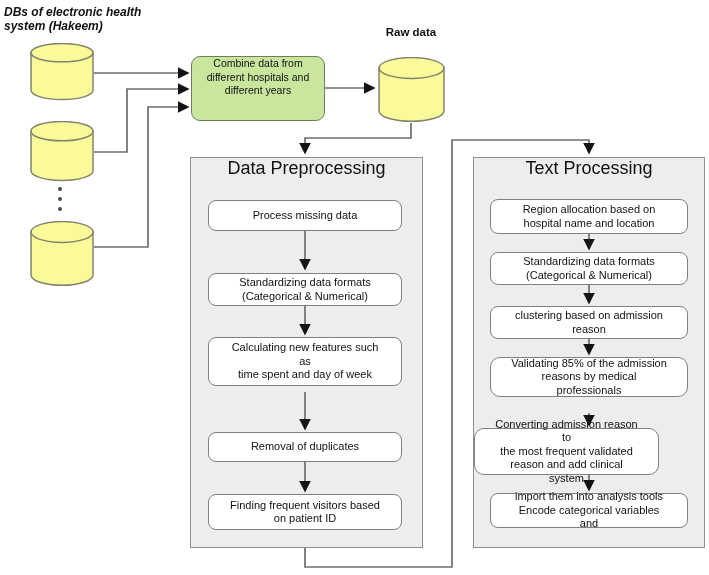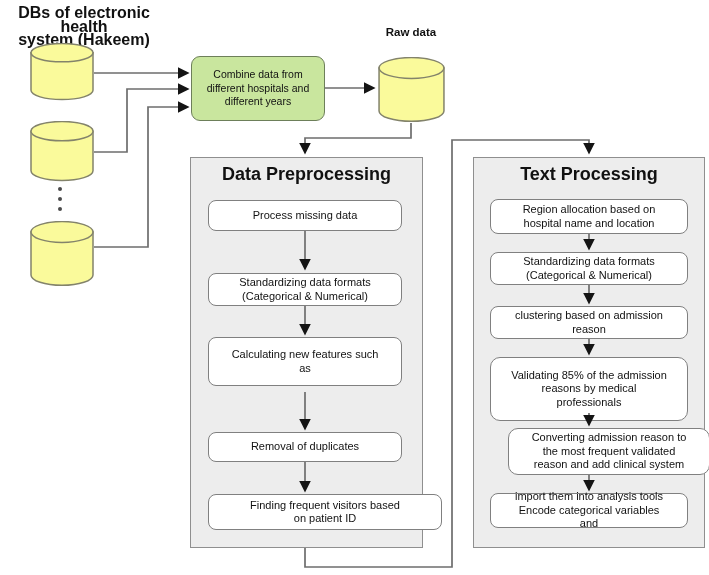--- a/index.html
+++ b/index.html
@@ -2,51 +2,51 @@
 <html style="--cylinder_fill: #FAFA9B; --cylinder_stroke: #83836B; --combine_fill: #C9E69E; --combine_stroke: #6D7F5A; --panel_fill: #EDEDED; --panel_stroke: #8F8F8F; --stepbox_fill: #FFFFFF; --stepbox_stroke: #808080; --line_color: #6D6D6D; --arrow_color: #141414; --text_color: #111111;"><head>
 <meta charset="utf-8">
 <style>
   html,body{margin:0;padding:0;background:#fff;}
   .stage{
     position:relative;width:709px;height:575px;background:#fff;overflow:hidden;
     font-family:"Liberation Sans", sans-serif;color:var(--text_color,#111);
   }
   .abs{position:absolute;}
   .db-label{
-    left:4px;top:6px;width:160px;text-align:center;
-    font-weight:bold;font-size:16px;line-height:13.5px;
+    left:4px;top:6px;width:160px;text-align:left;
+    font-weight:bold;font-size:12px;line-height:13.5px;font-style:italic;
   }
   .raw-label{
     left:368px;top:26px;width:86px;text-align:center;
     font-weight:bold;font-size:11.5px;
   }
   .cyl{position:absolute;}
   .cyl svg{display:block;width:100%;height:100%;}
   .cyl path,.cyl ellipse{
     fill:var(--cylinder_fill,#FAFA9B);
     stroke:var(--cylinder_stroke,#83836B);
     stroke-width:1.5;vector-effect:non-scaling-stroke;
   }
   .dots{left:58px;top:187px;display:flex;flex-direction:column;gap:6px;align-items:center;}
   .dots i{width:4px;height:4px;border-radius:50%;background:#4a4a4a;display:block;}
   .combine{
     left:191px;top:56px;width:134px;height:65px;box-sizing:border-box;
     background:var(--combine_fill,#C9E69E);
     border:1.5px solid var(--combine_stroke,#6D7F5A);
     border-radius:9px;
-    display:flex;flex-direction:column;align-items:center;justify-content:center;
+    display:flex;flex-direction:column;align-items:center;justify-content:flex-start;
     text-align:center;font-size:10.5px;line-height:13.5px;
   }
   .panel{
     position:absolute;box-sizing:border-box;
     background:var(--panel_fill,#EDEDED);
     border:1.5px solid var(--panel_stroke,#8F8F8F);
   }
   .panel-title{
-    font-weight:bold;font-size:18px;text-align:center;margin-top:6px;
+    font-weight:normal;font-size:18px;text-align:center;
   }
   .step{
     position:absolute;box-sizing:border-box;
     background:var(--stepbox_fill,#FFFFFF);
     border:1.3px solid var(--stepbox_stroke,#808080);
     border-radius:8px;
     display:flex;flex-direction:column;align-items:center;justify-content:center;
     text-align:center;font-size:11px;line-height:13.5px;padding:1px 18px;
   }
   .step span{display:block;}
@@ -107,49 +107,50 @@
   </div>
   <div class="step" style="left:208px;top:200px;width:194px;height:31px">
     <span>Process missing data</span>
   </div>
   <div class="step" style="left:208px;top:273px;width:194px;height:33px">
     <span>Standardizing data formats</span>
     <span>(Categorical &amp; Numerical)</span>
   </div>
   <div class="step" style="left:208px;top:337px;width:194px;height:49px">
     <span>Calculating new features such as</span>
+    <span>time spent and day of week</span>
   </div>
   <div class="step" style="left:208px;top:432px;width:194px;height:30px">
     <span>Removal of duplicates</span>
   </div>
-  <div class="step" style="left:208px;top:494px;width:234px;height:36px">
+  <div class="step" style="left:208px;top:494px;width:194px;height:36px">
     <span>Finding frequent visitors based</span>
     <span>on patient ID</span>
   </div>
 
   <div class="panel" style="left:473px;top:157px;width:232px;height:391px">
     <div class="panel-title">Text Processing</div>
   </div>
   <div class="step" style="left:490px;top:199px;width:198px;height:35px">
     <span>Region allocation based on</span>
     <span>hospital name and location</span>
   </div>
   <div class="step" style="left:490px;top:252px;width:198px;height:33px">
     <span>Standardizing data formats</span>
     <span>(Categorical &amp; Numerical)</span>
   </div>
   <div class="step" style="left:490px;top:306px;width:198px;height:33px">
     <span>clustering based on admission</span>
     <span>reason</span>
   </div>
-  <div class="step" style="left:490px;top:357px;width:198px;height:64px;border-radius:10px">
+  <div class="step" style="left:490px;top:357px;width:198px;height:40px;border-radius:10px">
     <span>Validating 85% of the admission</span>
     <span>reasons by medical professionals</span>
   </div>
-  <div class="step" style="left:508px;top:428px;width:202px;height:47px;border-radius:10px">
+  <div class="step" style="left:474px;top:428px;width:185px;height:47px;border-radius:10px">
     <span>Converting admission reason to</span>
     <span>the most frequent validated</span>
     <span>reason and add clinical system</span>
   </div>
   <div class="step" style="left:490px;top:493px;width:198px;height:35px">
     <span>import them into analysis tools</span>
     <span>Encode categorical variables and</span>
   </div>
 
   <svg id="wires" width="709" height="575" viewBox="0 0 709 575">

